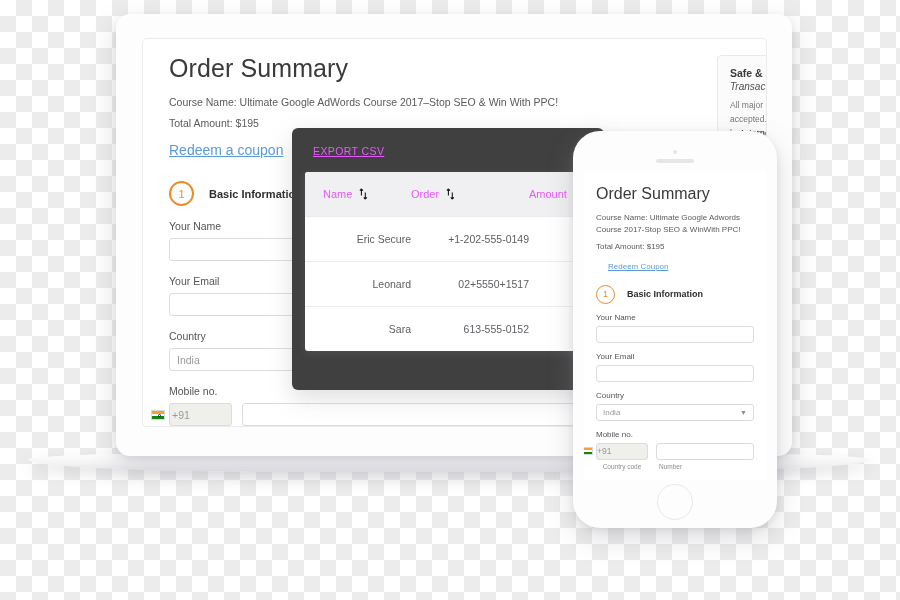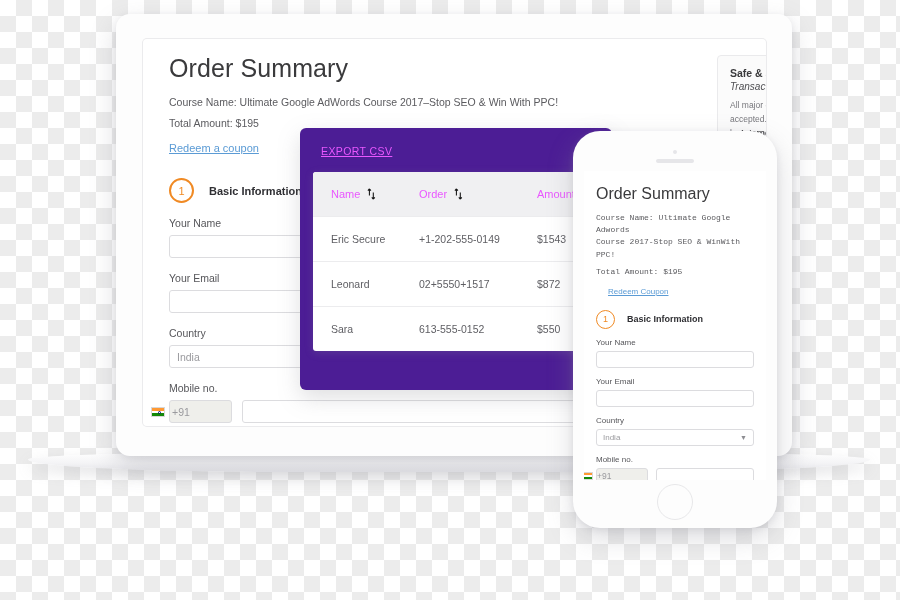--- a/index.html
+++ b/index.html
@@ -31,21 +31,21 @@
     background:linear-gradient(180deg,#ffffff 0%,#f4f4f6 55%,#e3e3e7 100%);
     border-radius:50%/ 60% 60% 100% 100%;
     box-shadow:0 6px 14px rgba(150,150,158,.28);
   }
 
   
   .lp{position:absolute;left:26px;top:16px;width:470px;}
   .page-title{font-size:25px;color:#3a3a3c;font-weight:400;letter-spacing:.1px;line-height:1.1;}
   .meta-line{font-size:10.5px;color:#5b5b5f;margin-top:12px;line-height:1.5;}
   .meta-line.second{margin-top:6px;}
-  .coupon-link{display:inline-block;margin-top:10px;font-size:11px;color:#5b9bd5;}
+  .coupon-link{display:inline-block;margin-top:10px;font-size:14px;color:#5b9bd5;}
   .step-row{display:flex;align-items:center;margin-top:22px;}
   .step-circle{
     width:25px;height:25px;border-radius:50%;border:2px solid #f08a24;
     color:#f08a24;font-size:11px;display:flex;align-items:center;justify-content:center;
     box-sizing:border-box;flex:0 0 auto;
   }
   .step-label{margin-left:15px;font-size:11px;font-weight:bold;color:#2f2f33;}
   .field{margin-top:14px;}
   .field-label{font-size:10.5px;color:#56565a;margin-bottom:6px;}
   .field-input{
@@ -84,24 +84,25 @@
     background:#fbfbfb;border:1px solid #eaeaec;border-radius:4px;
     padding:11px 12px 12px 12px;box-sizing:border-box;
   }
   .ss-title{font-size:10.5px;font-weight:bold;color:#3a3a3c;}
   .ss-sub{font-size:10px;font-style:italic;color:#4e4e52;margin-top:2px;}
   .ss-body{font-size:8.5px;color:#77777c;line-height:1.62;margin-top:7px;}
   .ss-body b{color:#46464a;}
 
   
   #export-panel{
-    position:absolute;left:300px;top:128px;width:312px;height:262px;
-    background:#4c1d95;border-radius:6px;
+    position:absolute;left:292px;top:128px;width:312px;height:262px;
+    background:#404040;border-radius:6px;
     box-shadow:0 8px 22px rgba(130,130,140,.26);
     overflow:hidden;
+    text-align:right;
   }
   #export-csv-button{
     position:absolute;left:21px;top:17px;font-size:10.5px;
     color:#e957ff;letter-spacing:.4px;
   }
   #data-table{
     position:absolute;left:13px;top:44px;width:330px;
     background:#ffffff;border-radius:3px;
     box-shadow:0 2px 8px rgba(140,140,150,.22);
     overflow:hidden;
@@ -128,21 +129,21 @@
     background:#ffffff;overflow:hidden;
   }
   #phone-camera{position:absolute;left:50%;top:19px;width:4px;height:4px;margin-left:-2px;border-radius:50%;background:#e6e6e9;}
   #phone-speaker{position:absolute;left:50%;top:28px;width:38px;height:3.5px;margin-left:-19px;border-radius:2px;background:#e6e6e9;}
   #phone-home-button{
     position:absolute;left:50%;bottom:8px;width:36px;height:36px;margin-left:-18px;
     border-radius:50%;border:1px solid #e8e8ea;box-sizing:border-box;background:#fdfdfd;
   }
   .ph{padding:14px 12px 0 12px;}
   .ph-title{font-size:16px;color:#3a3a3c;font-weight:400;line-height:1.1;}
-  .ph-meta{font-size:8px;color:#5b5b5f;margin-top:9px;line-height:1.55;font-family:Liberation Mono, monospace;}
+  .ph-meta{font-size:8px;color:#5b5b5f;margin-top:9px;line-height:1.55;}
   .ph-meta.second{margin-top:5px;}
   .ph-link{display:inline-block;margin-top:8px;font-size:8px;color:#5b9bd5;padding-left:12px;}
   .ph-step-row{display:flex;align-items:center;margin-top:12px;}
   .ph-step-circle{
     width:19px;height:19px;border-radius:50%;border:1.6px solid #f08a24;color:#f08a24;
     font-size:9px;display:flex;align-items:center;justify-content:center;box-sizing:border-box;flex:0 0 auto;
   }
   .ph-step-circle.grey{border-color:#cfcfd2;color:#8d8d92;}
   .ph-step-label{margin-left:12px;font-size:9px;font-weight:bold;color:#2f2f33;}
   .ph-field{margin-top:9px;}

